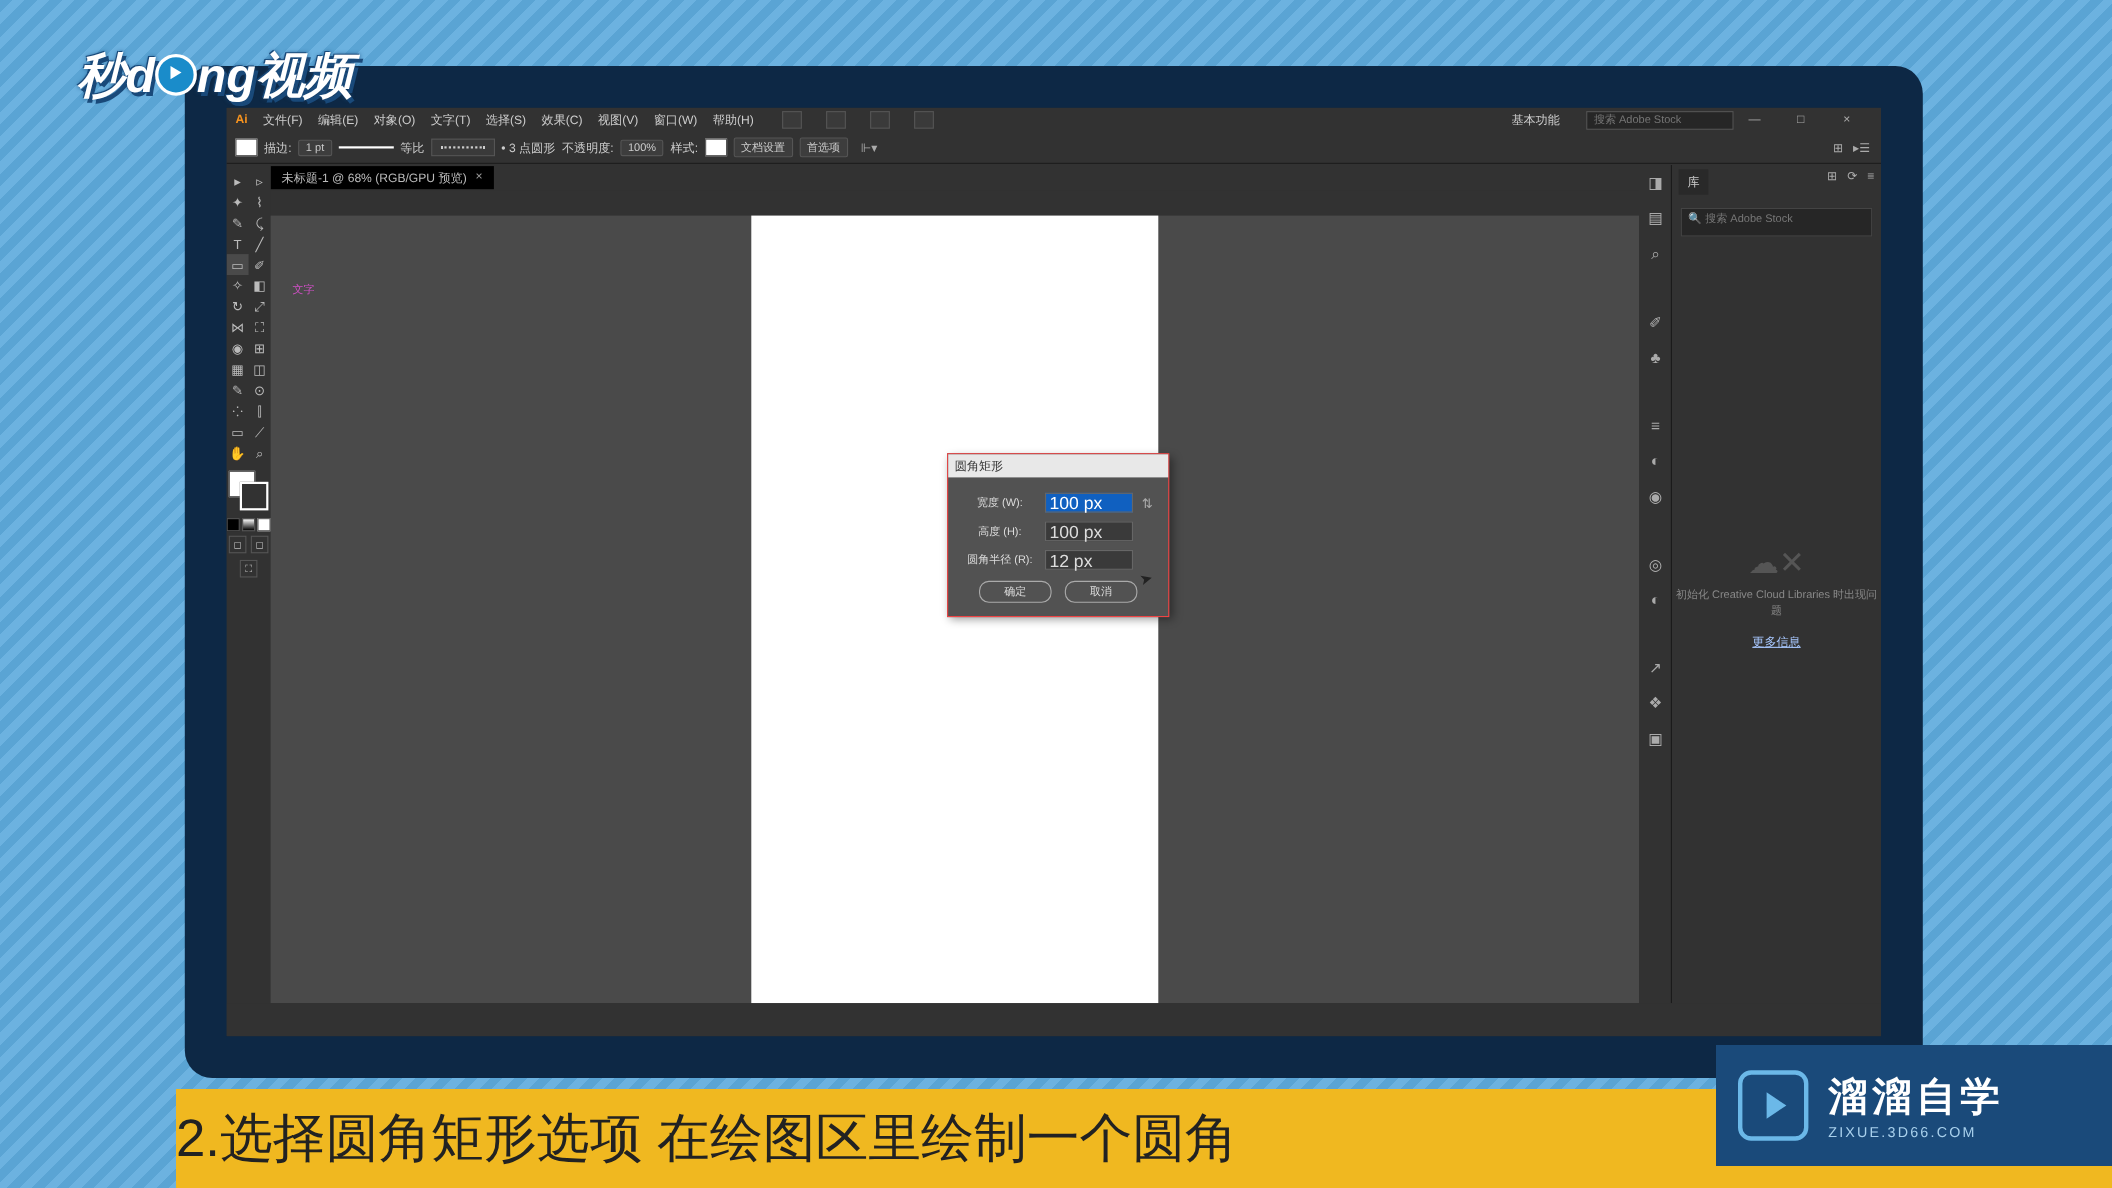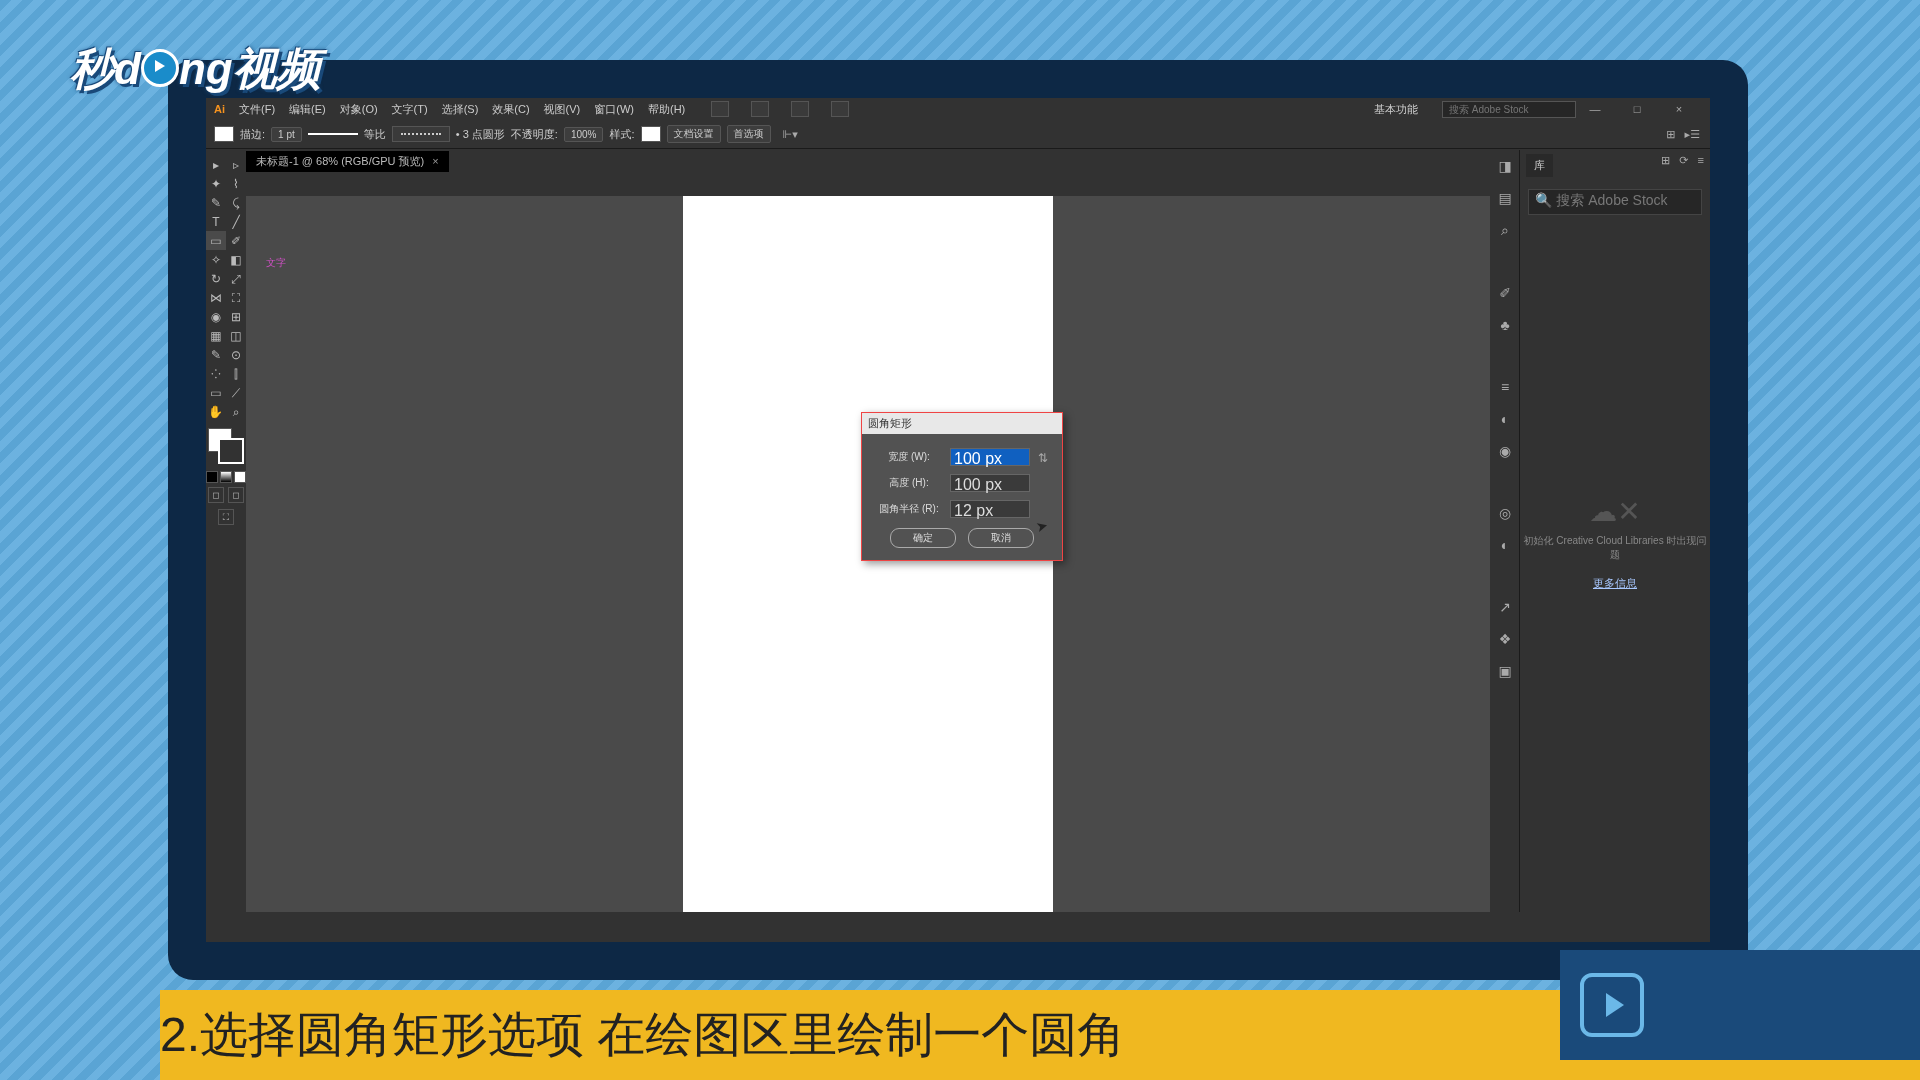--- a/index.html
+++ b/index.html
@@ -28,21 +28,21 @@
 .fill-stroke{width:40px;height:40px;position:relative;margin:5px auto}
 .fill-sq{position:absolute;width:22px;height:22px;background:#fff;border:1px solid #555;left:2px;top:2px}
 .stroke-sq{position:absolute;width:22px;height:22px;background:#323232;border:2px solid #fff;right:2px;bottom:2px}
 .bottom-swatches{display:flex;justify-content:center;gap:2px;margin-top:2px}
 .bottom-swatches span{width:10px;height:10px;border:1px solid #555}
 .mode-row{display:flex;justify-content:center;gap:4px;margin-top:4px}
 .mode-row span{width:14px;height:14px;border:1px solid #555;display:flex;align-items:center;justify-content:center;font-size:9px;color:#bbb}
 .rightcol{position:absolute;right:190px;top:52px;width:30px;background:#323232;bottom:30px;padding-top:8px;display:flex;flex-direction:column;align-items:center;gap:16px;color:#aaa;font-size:14px}
 .panel-area{position:absolute;right:0;top:52px;width:190px;bottom:30px;background:#323232;border-left:1px solid #1a1a1a}
 .panel-tab{background:#292929;color:#ccc;font-size:11px;padding:4px 8px;display:inline-block}
-.panel-search{margin:8px;height:20px;background:#262626;border:1px solid #444;font-size:14px;color:#777;padding:2px 6px}
+.panel-search{margin:8px;height:20px;background:#262626;border:1px solid #444;font-size:10px;color:#777;padding:2px 6px}
 .panel-mid{text-align:center;color:#888;font-size:10px;margin-top:280px}
 .panel-mid .cloud{font-size:28px;color:#555;margin-bottom:6px}
 .panel-link{color:#a8c8ff;text-decoration:underline;font-size:11px;margin-top:14px;display:block}
 .dialog{position:absolute;left:655px;top:314px;width:200px;background:#525252;border:1px solid #ef4444;box-shadow:3px 3px 8px rgba(0,0,0,0.4)}
 .dialog-title{background:#e8e8e8;color:#333;font-size:11px;padding:3px 6px}
 .dialog-body{padding:14px 12px 12px 12px;font-size:11px;color:#ddd}
 .dlg-row{display:flex;align-items:center;margin-bottom:8px;gap:6px}
 .dlg-label{width:70px;text-align:center;font-size:10px}
 .dlg-input{width:72px;height:14px;background:#3a3a3a;border:1px solid #666;color:#ddd;font-size:16px;padding:1px 3px}
 .dlg-input.sel{background:#1060c0;color:#fff}
@@ -270,17 +270,21 @@
   </div>
 </div>
 
 <div class="statusbar"></div>
 
 </div>
 </div>
 
 <div class="brand-box">
   <div class="brand-icon"></div>
+  <div class="brand-text">
+    <div class="main">溜溜自学</div>
+    <div class="sub">ZIXUE.3D66.COM</div>
+  </div>
 </div>
 
 <div class="bottom-banner">
   <span>2.选择圆角矩形选项 在绘图区里绘制一个圆角</span>
 </div>
 
 </body></html>

